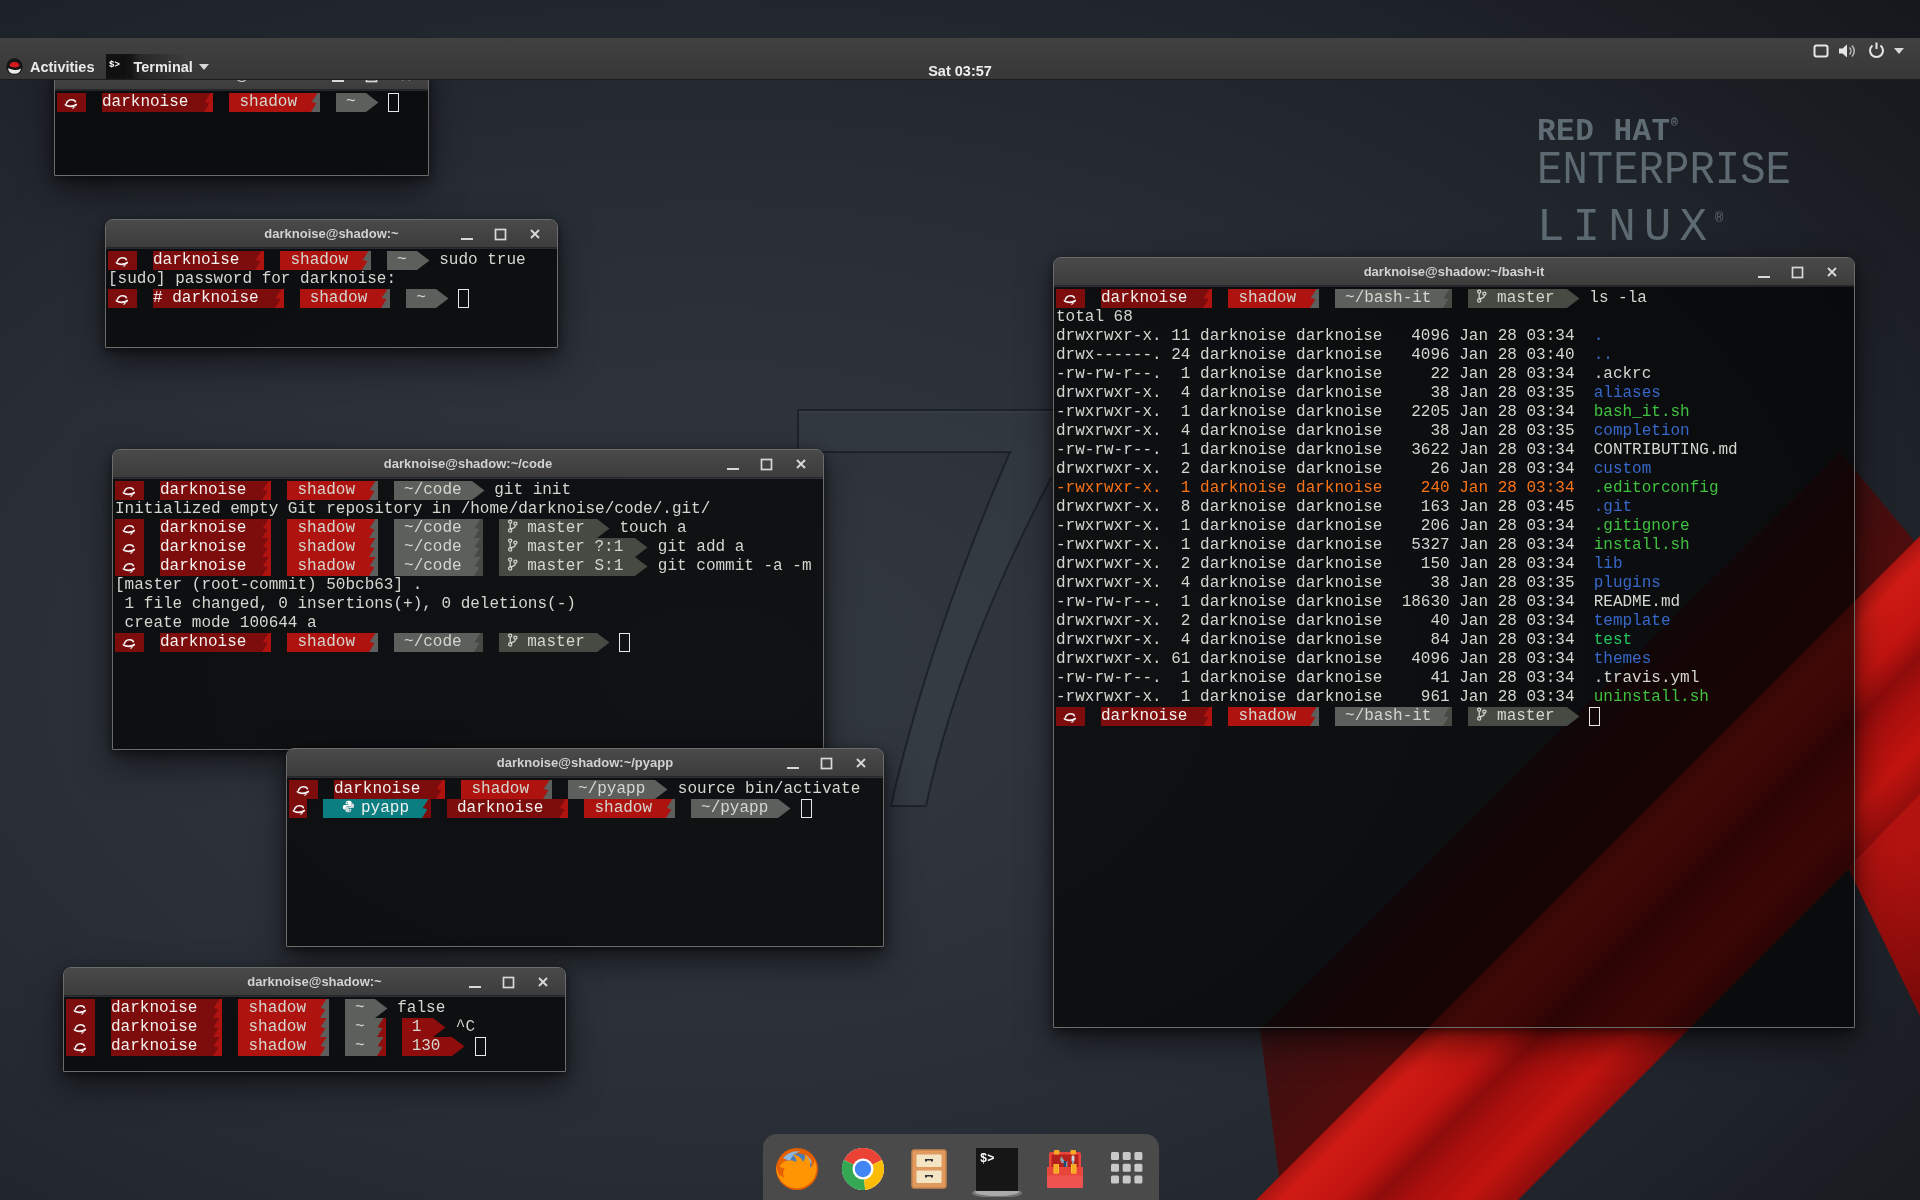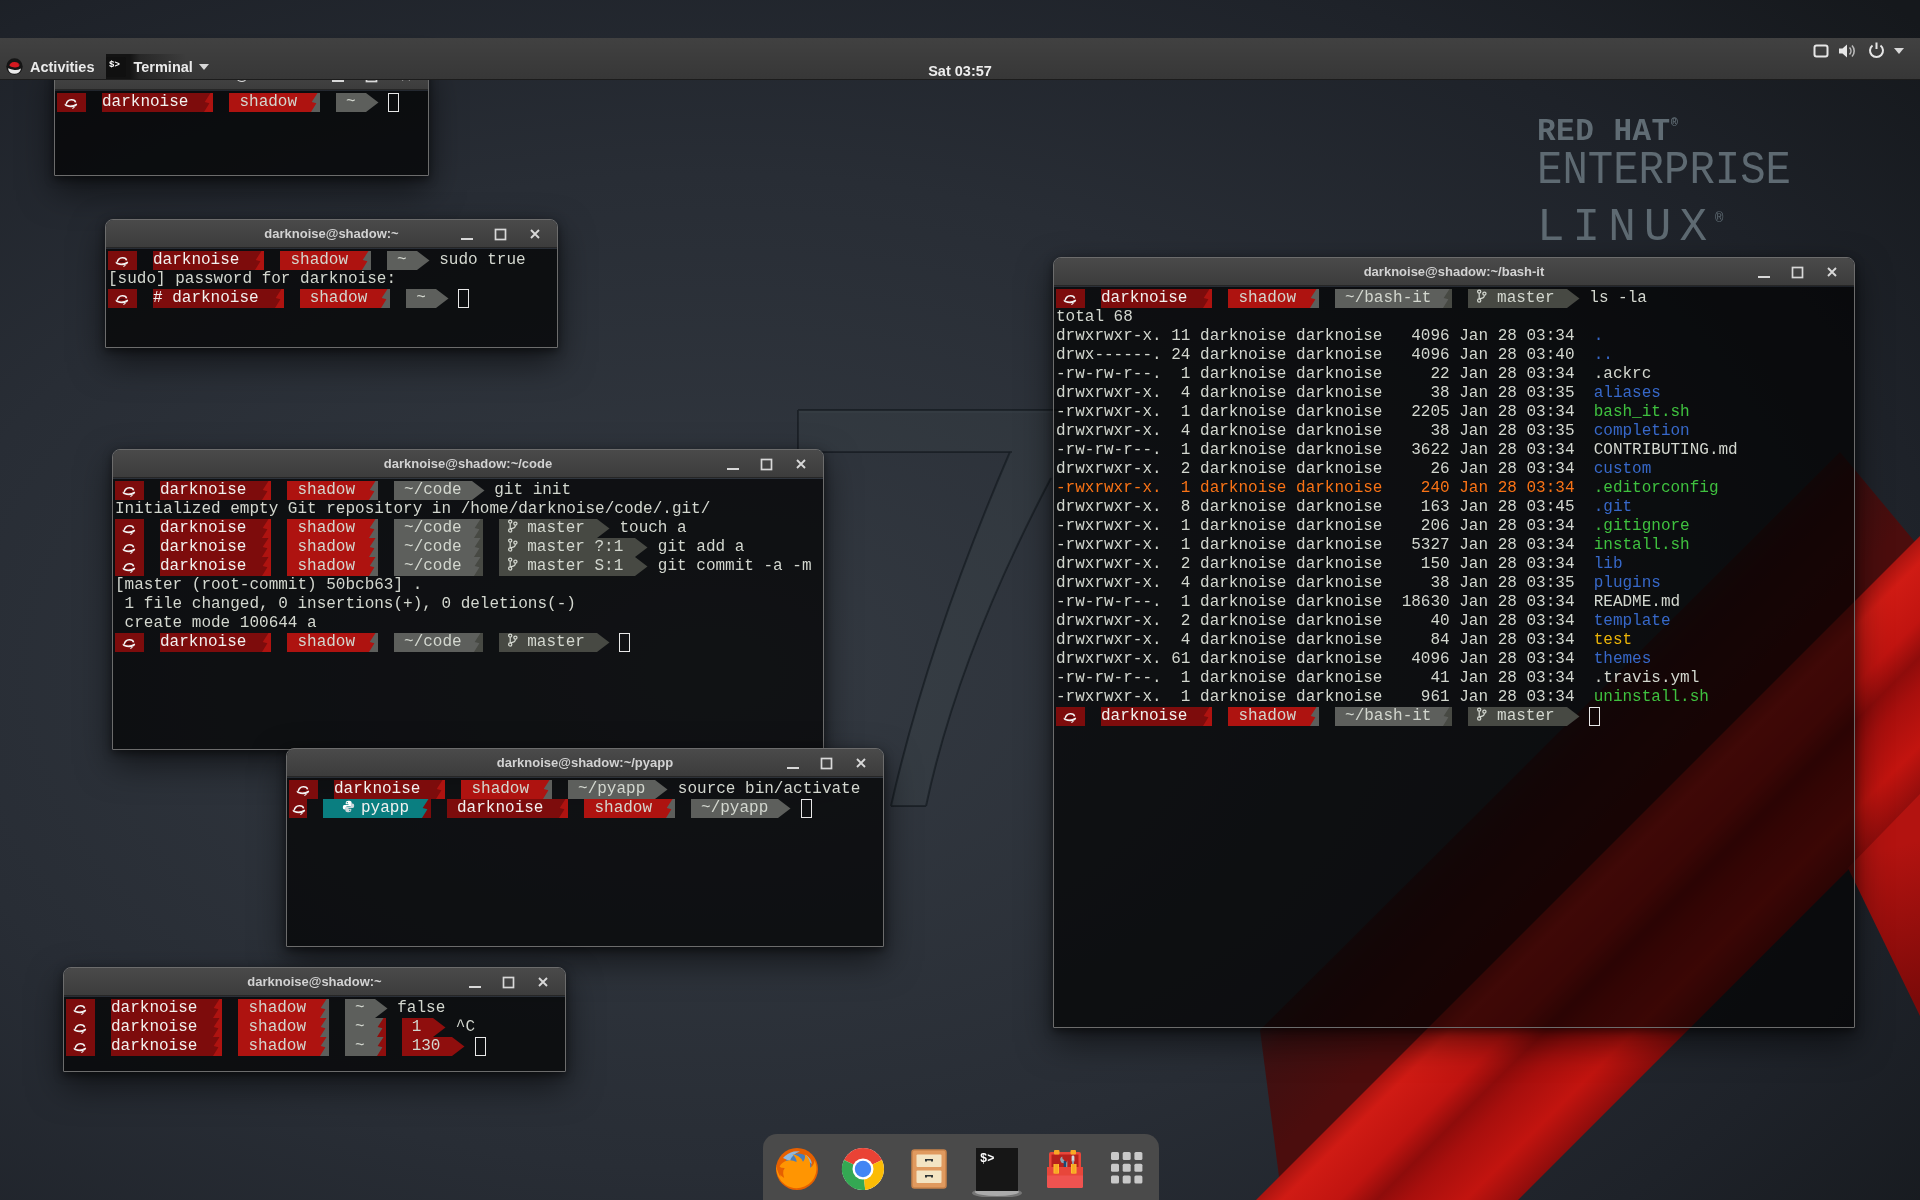--- a/index.html
+++ b/index.html
@@ -441,21 +441,21 @@
         <div class="ln"><span style="color:#d3d7cf">-rw-rw-r--.&nbsp;&nbsp;1&nbsp;darknoise&nbsp;darknoise&nbsp;&nbsp;&nbsp;3622&nbsp;Jan&nbsp;28&nbsp;03:34&nbsp;&nbsp;</span><span style="color:#d3d7cf">CONTRIBUTING.md</span></div>
         <div class="ln"><span style="color:#d3d7cf">drwxrwxr-x.&nbsp;&nbsp;2&nbsp;darknoise&nbsp;darknoise&nbsp;&nbsp;&nbsp;&nbsp;&nbsp;26&nbsp;Jan&nbsp;28&nbsp;03:34&nbsp;&nbsp;</span><span style="color:#3768c9">custom</span></div>
         <div class="ln"><span style="color:#f97316">-rwxrwxr-x.&nbsp;&nbsp;1&nbsp;darknoise&nbsp;darknoise&nbsp;&nbsp;&nbsp;&nbsp;240&nbsp;Jan&nbsp;28&nbsp;03:34&nbsp;&nbsp;</span><span style="color:#3fc13f">.editorconfig</span></div>
         <div class="ln"><span style="color:#d3d7cf">drwxrwxr-x.&nbsp;&nbsp;8&nbsp;darknoise&nbsp;darknoise&nbsp;&nbsp;&nbsp;&nbsp;163&nbsp;Jan&nbsp;28&nbsp;03:45&nbsp;&nbsp;</span><span style="color:#3768c9">.git</span></div>
         <div class="ln"><span style="color:#d3d7cf">-rwxrwxr-x.&nbsp;&nbsp;1&nbsp;darknoise&nbsp;darknoise&nbsp;&nbsp;&nbsp;&nbsp;206&nbsp;Jan&nbsp;28&nbsp;03:34&nbsp;&nbsp;</span><span style="color:#3fc13f">.gitignore</span></div>
         <div class="ln"><span style="color:#d3d7cf">-rwxrwxr-x.&nbsp;&nbsp;1&nbsp;darknoise&nbsp;darknoise&nbsp;&nbsp;&nbsp;5327&nbsp;Jan&nbsp;28&nbsp;03:34&nbsp;&nbsp;</span><span style="color:#3fc13f">install.sh</span></div>
         <div class="ln"><span style="color:#d3d7cf">drwxrwxr-x.&nbsp;&nbsp;2&nbsp;darknoise&nbsp;darknoise&nbsp;&nbsp;&nbsp;&nbsp;150&nbsp;Jan&nbsp;28&nbsp;03:34&nbsp;&nbsp;</span><span style="color:#3768c9">lib</span></div>
         <div class="ln"><span style="color:#d3d7cf">drwxrwxr-x.&nbsp;&nbsp;4&nbsp;darknoise&nbsp;darknoise&nbsp;&nbsp;&nbsp;&nbsp;&nbsp;38&nbsp;Jan&nbsp;28&nbsp;03:35&nbsp;&nbsp;</span><span style="color:#3768c9">plugins</span></div>
         <div class="ln"><span style="color:#d3d7cf">-rw-rw-r--.&nbsp;&nbsp;1&nbsp;darknoise&nbsp;darknoise&nbsp;&nbsp;18630&nbsp;Jan&nbsp;28&nbsp;03:34&nbsp;&nbsp;</span><span style="color:#d3d7cf">README.md</span></div>
         <div class="ln"><span style="color:#d3d7cf">drwxrwxr-x.&nbsp;&nbsp;2&nbsp;darknoise&nbsp;darknoise&nbsp;&nbsp;&nbsp;&nbsp;&nbsp;40&nbsp;Jan&nbsp;28&nbsp;03:34&nbsp;&nbsp;</span><span style="color:#3768c9">template</span></div>
-        <div class="ln"><span style="color:#d3d7cf">drwxrwxr-x.&nbsp;&nbsp;4&nbsp;darknoise&nbsp;darknoise&nbsp;&nbsp;&nbsp;&nbsp;&nbsp;84&nbsp;Jan&nbsp;28&nbsp;03:34&nbsp;&nbsp;</span><span style="color:#eab308">test</span></div>
+        <div class="ln"><span style="color:#d3d7cf">drwxrwxr-x.&nbsp;&nbsp;4&nbsp;darknoise&nbsp;darknoise&nbsp;&nbsp;&nbsp;&nbsp;&nbsp;84&nbsp;Jan&nbsp;28&nbsp;03:34&nbsp;&nbsp;</span><span style="color:#22c55e">test</span></div>
         <div class="ln"><span style="color:#d3d7cf">drwxrwxr-x.&nbsp;61&nbsp;darknoise&nbsp;darknoise&nbsp;&nbsp;&nbsp;4096&nbsp;Jan&nbsp;28&nbsp;03:34&nbsp;&nbsp;</span><span style="color:#3768c9">themes</span></div>
         <div class="ln"><span style="color:#d3d7cf">-rw-rw-r--.&nbsp;&nbsp;1&nbsp;darknoise&nbsp;darknoise&nbsp;&nbsp;&nbsp;&nbsp;&nbsp;41&nbsp;Jan&nbsp;28&nbsp;03:34&nbsp;&nbsp;</span><span style="color:#d3d7cf">.travis.yml</span></div>
         <div class="ln"><span style="color:#d3d7cf">-rwxrwxr-x.&nbsp;&nbsp;1&nbsp;darknoise&nbsp;darknoise&nbsp;&nbsp;&nbsp;&nbsp;961&nbsp;Jan&nbsp;28&nbsp;03:34&nbsp;&nbsp;</span><span style="color:#3fc13f">uninstall.sh</span></div>
         <div class="ln"><span class="hatw" style="background:#7d0c0c"><svg width="15" height="13" viewBox="0 0 15 13">
               <path d="M2.2,7.4 Q3.0,3.0 7.2,2.7 Q11.0,2.5 11.6,5.4" fill="none" stroke="#f2f2f2" stroke-width="1.5"></path>
               <path d="M3.2,6.6 Q7,4.8 10.6,6.2 Q7.6,7.8 3.2,6.6 Z" fill="#45060b"></path>
               <path d="M0.7,6.8 Q6.2,10.2 12.6,6.6 Q14.0,7.6 12.2,8.9 Q7.4,11.4 1.6,8.9 Q0.2,8.1 0.7,6.8 Z" fill="#f2f2f2"></path>
               <path d="M10.4,9.9 Q9.9,11.3 8.3,11.5" fill="none" stroke="#f2f2f2" stroke-width="1.1"></path>
             </svg></span><span class="sg" style="background:#7d0c0c;padding-left:0px;padding-right:14px;color:#f1f1ef">darknoise</span><span class="zz" style="background:#ae1310"><svg width="11" height="19" viewBox="0 0 11 19">
               <polygon points="0,0 8.5,0 2.7,9 7.4,10.2 2,19 0,19" fill="#7d0c0c"></polygon>

